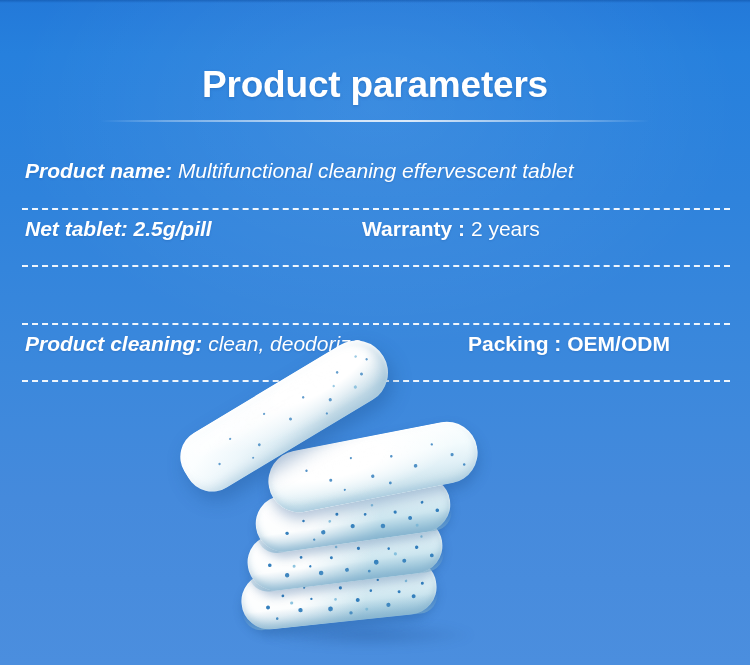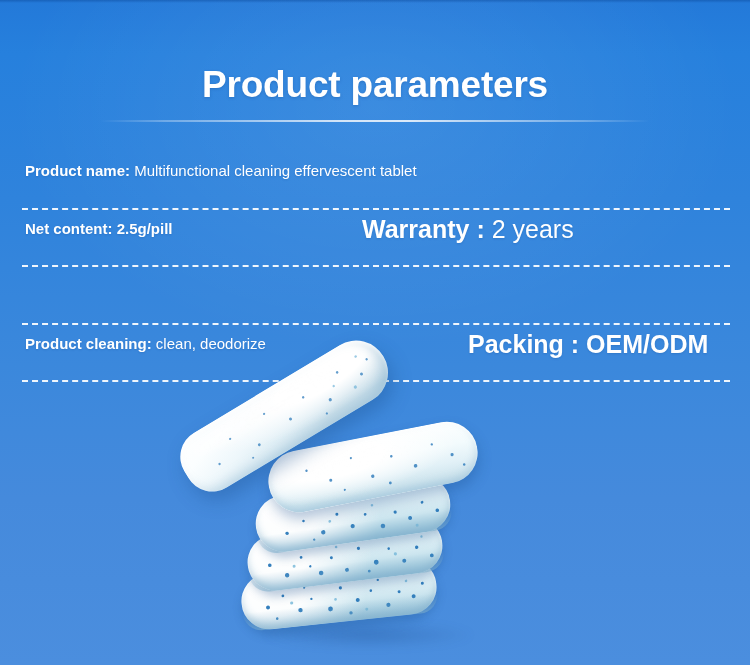--- a/index.html
+++ b/index.html
@@ -105,31 +105,32 @@
     width: 708px;
     height: 0;
     border-top: 2px dashed rgba(255,255,255,0.92);
   }
 
   .spec-text {
     position: absolute;
     left: 3px;
     top: 4px;
     color: #ffffff;
-    font-size: 15px;
+    font-size: 21px;
     line-height: 30px;
     white-space: nowrap;
     text-shadow: 0 1px 2px rgba(20,70,140,0.22);
+    font-style: italic;
   }
 
   .spec-text-2 {
     position: absolute;
     top: 4px;
     color: #ffffff;
-    font-size: 25px;
+    font-size: 21px;
     line-height: 30px;
     white-space: nowrap;
     text-shadow: 0 1px 2px rgba(20,70,140,0.22);
   }
 
   .k { font-weight: 700; }
   .v { font-weight: 400; }
   .v-bold { font-weight: 700; }
 
   
@@ -279,21 +280,21 @@
   <div class="title-rule"></div>
 
   <div class="specs">
 
     <div class="spec-row">
       <div class="spec-text"><span class="k">Product name:</span><span class="v">&nbsp;</span><span class="v">Multifunctional cleaning effervescent tablet</span></div>
       <div class="spec-line"></div>
     </div>
 
     <div class="spec-row">
-      <div class="spec-text"><span class="k">Net content: 2.5g/pill</span></div>
+      <div class="spec-text"><span class="k">Net tablet: 2.5g/pill</span></div>
       <div class="spec-text-2 col2-warranty"><span class="k">Warranty :</span><span class="v">&nbsp;</span><span class="v">2 years</span></div>
       <div class="spec-line"></div>
     </div>
 
     <div class="spec-row">
       <div class="spec-line"></div>
     </div>
 
     <div class="spec-row">
       <div class="spec-text"><span class="k">Product cleaning:</span><span class="v">&nbsp;</span><span class="v">clean, deodorize</span></div>

